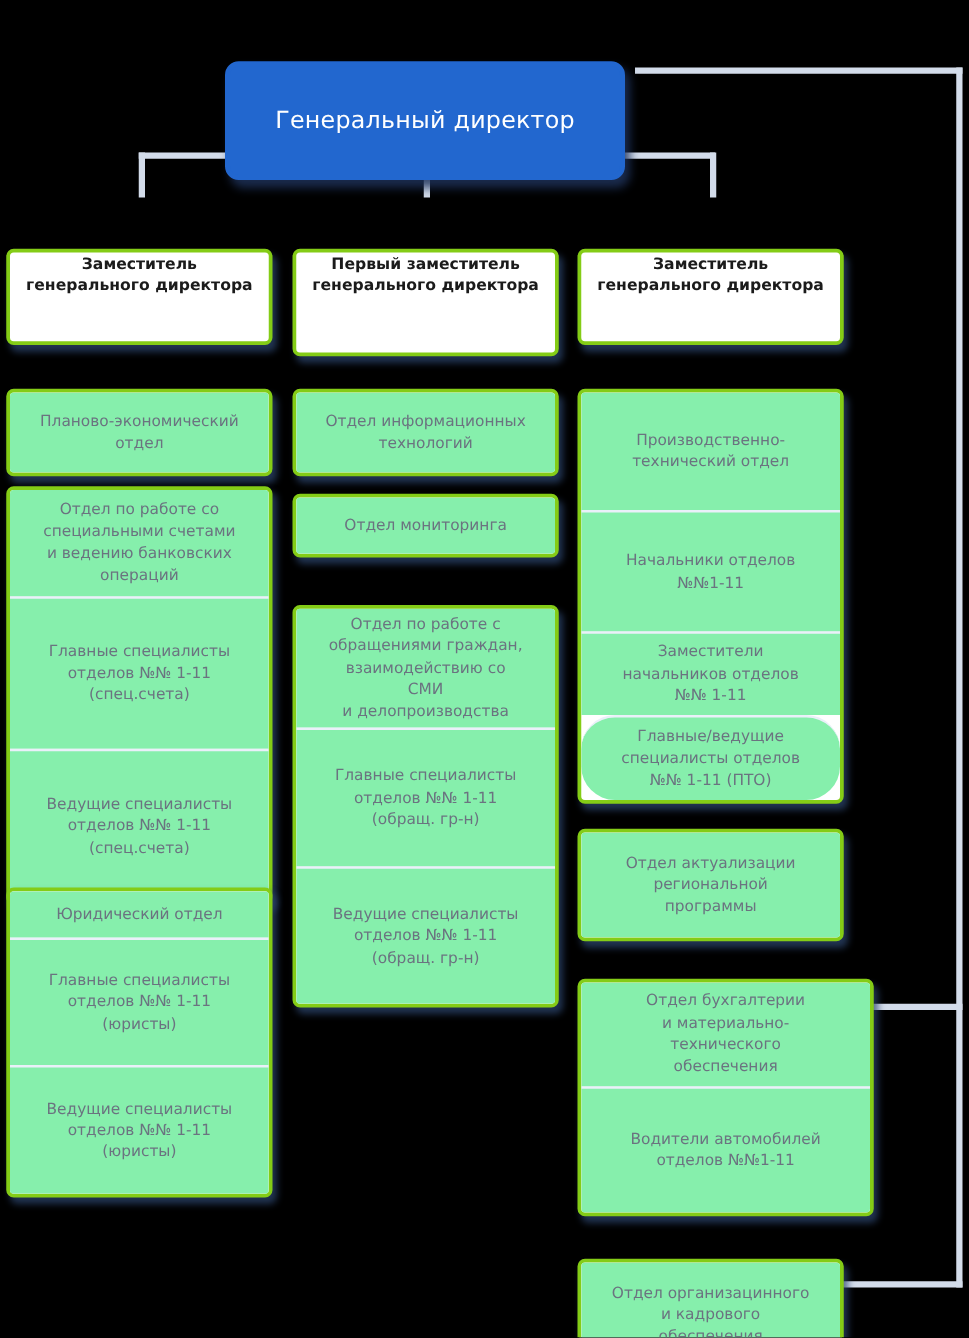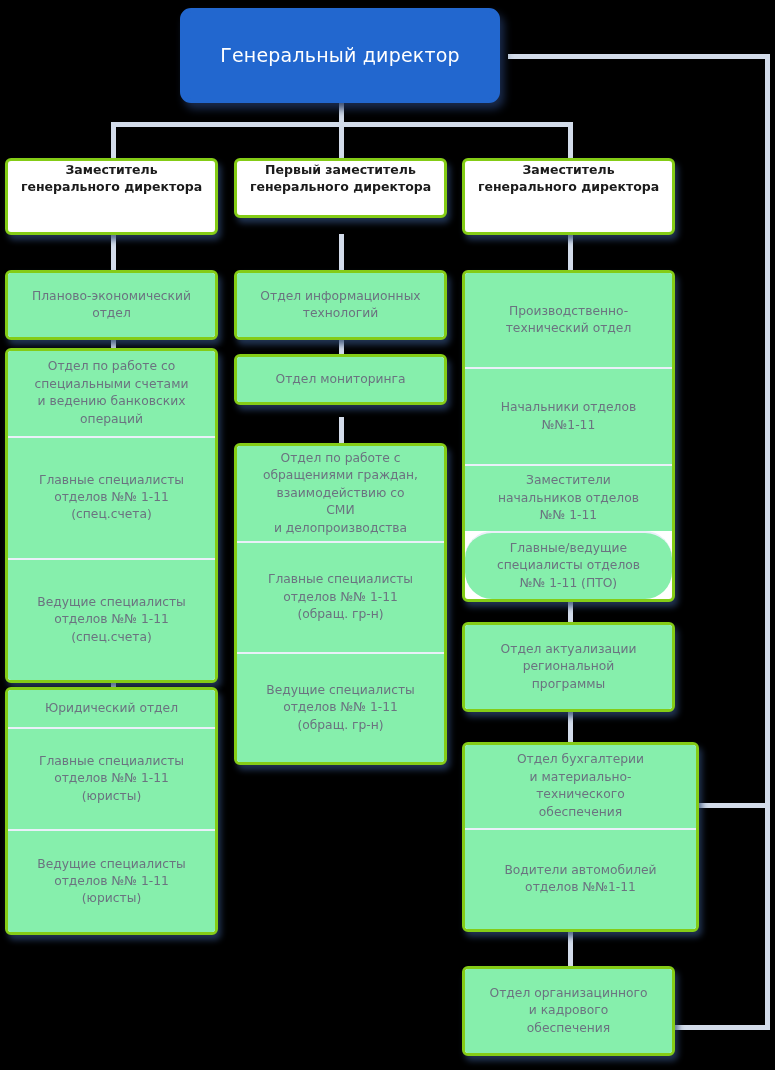--- a/index.html
+++ b/index.html
@@ -30,20 +30,21 @@
   .box {
     position: absolute;
     box-sizing: border-box;
     background: #ffffff;
     border: 4px solid #84cc16;
     border-radius: 7px;
     box-shadow: 3px 5px 6px rgba(44, 70, 110, 0.75);
     display: flex;
     flex-direction: column;
     overflow: hidden;
+    margin-top: 41px;
   }
 
   
   .box.ceo {
     background: #2267cf;
     border-color: #2267cf;
     border-radius: 11px;
     box-shadow: 4px 6px 8px rgba(30, 50, 90, 0.85);
     align-items: center;
     justify-content: center;
@@ -127,21 +128,21 @@
 
   <div class="box ceo" style="left:180px; top:8px; width:320px; height:95px;">
     <div class="ceo-label">Генеральный директор</div>
   </div>
 
   <div class="box deputy" style="left:5px; top:158px; width:213px; height:77px;">
     <div class="deputy-label" style="white-space:pre-line;">Заместитель
 генерального директора</div>
   </div>
 
-  <div class="box deputy" style="left:234px; top:158px; width:213px; height:60px;">
+  <div class="box deputy" style="left:234px; top:158px; width:213px; height:86px;">
     <div class="deputy-label" style="white-space:pre-line;">Первый заместитель
 генерального директора</div>
   </div>
 
   <div class="box deputy" style="left:462px; top:158px; width:213px; height:77px;">
     <div class="deputy-label" style="white-space:pre-line;">Заместитель
 генерального директора</div>
   </div>
 
   <div class="box group" style="left:5px; top:270px; width:213px; height:70px;">
@@ -163,21 +164,21 @@
 отделов №№ 1-11
 (спец.счета)</div>
     </div>
     <div class="cell">
       <div class="cell-label">Ведущие специалисты
 отделов №№ 1-11
 (спец.счета)</div>
     </div>
   </div>
 
-  <div class="box group" style="left:5px; top:687px; width:213px; height:248px;">
+  <div class="box group" style="left:5px; top:669px; width:213px; height:248px;">
     <div class="cell" style="flex:0.72 1 0;">
       <div class="cell-label">Юридический отдел</div>
     </div>
     <div class="cell">
       <div class="cell-label">Главные специалисты
 отделов №№ 1-11
 (юристы)</div>
     </div>
     <div class="cell">
       <div class="cell-label">Ведущие специалисты

